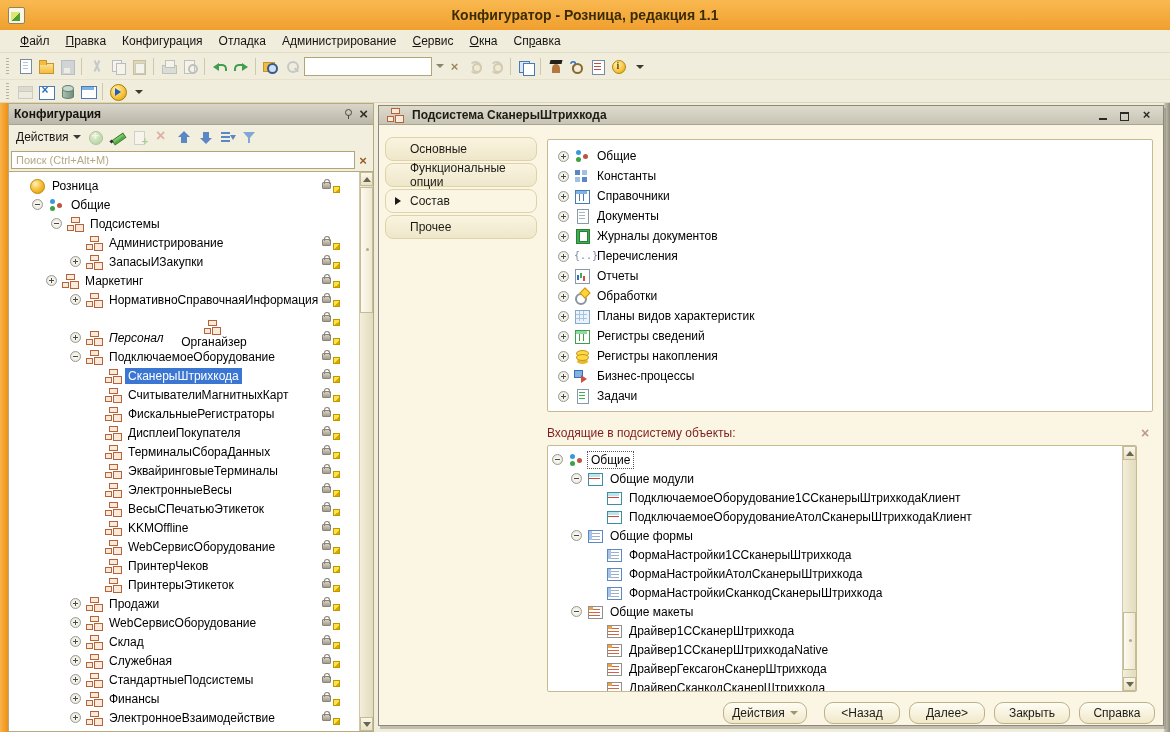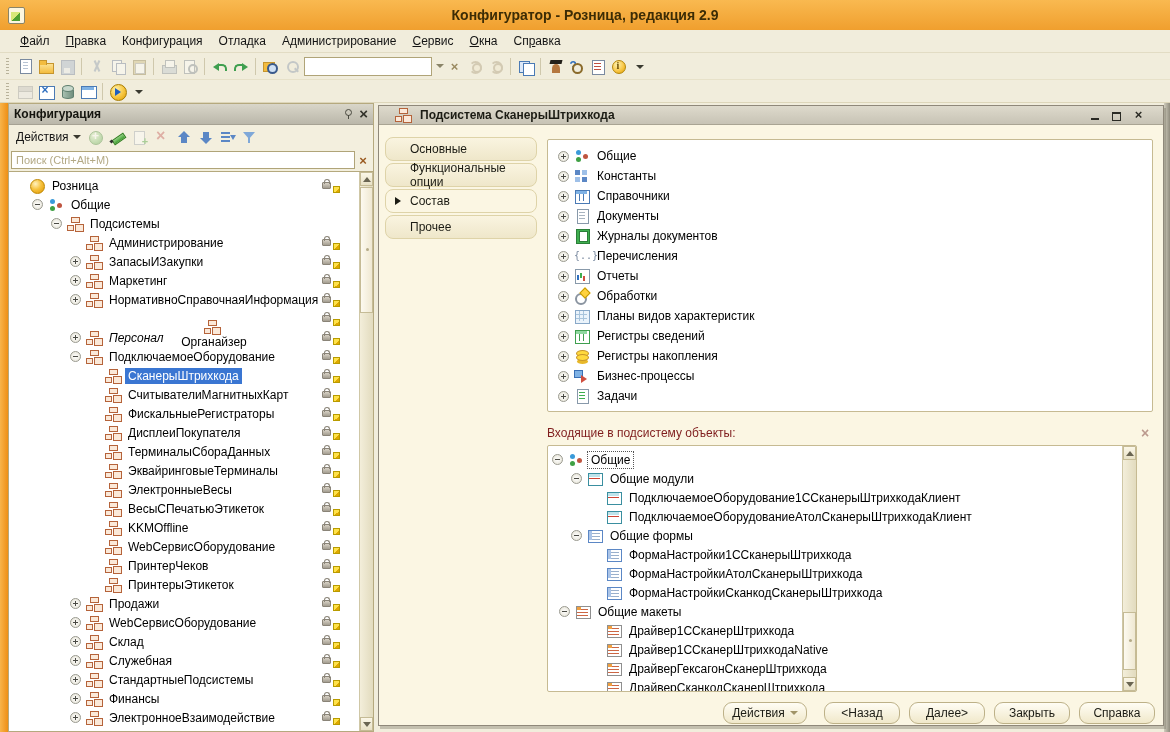--- a/index.html
+++ b/index.html
@@ -171,21 +171,21 @@
 .sb{position:absolute;top:0;bottom:0;right:0;width:14px;background:linear-gradient(to right,#f3eeda,#e2dbbe);border-left:1px solid #cfc7a6}
 .sb-btn{position:absolute;left:0;right:0;height:14px;background:linear-gradient(#fbf7e8,#e8e1c6);border:1px solid #c5bb96;display:flex;align-items:center;justify-content:center}
 .sb-btn.up{top:0}.sb-btn.down{bottom:0}
 .ar-up{border-left:4px solid transparent;border-right:4px solid transparent;border-bottom:5px solid #6a6552}
 .ar-down{border-left:4px solid transparent;border-right:4px solid transparent;border-top:5px solid #6a6552}
 .sb-thumb{position:absolute;left:0;right:0;background:linear-gradient(to right,#fdfaf0,#efe8d2);border:1px solid #c5bb96}
 .sb-thumb::after{content:"";position:absolute;left:5px;top:50%;width:3px;height:3px;margin-top:-2px;border-radius:50%;background:#b5ab88}
 
 
 .dialog{position:absolute;left:378px;top:105px;width:786px;height:621px;background:#fbf6e3;border:1px solid #8f887a;box-shadow:2px 3px 0 rgba(110,105,90,.35);z-index:5}
-.dlg-titlebar{height:19px;background:linear-gradient(#dedacc,#c7c3b5);border-bottom:1px solid #a9a493;display:flex;align-items:center;padding:0 16px;gap:5px}
+.dlg-titlebar{height:19px;background:linear-gradient(#dedacc,#c7c3b5);border-bottom:1px solid #a9a493;display:flex;align-items:center;padding:0 8px;gap:5px}
 .dlg-title{font-weight:bold;color:#1c1c14;flex:1}
 .win-btn{width:17px;height:15px;display:flex;align-items:flex-end;justify-content:center}
 .ic-min{width:8px;height:2px;background:#2a2a24;margin-bottom:3px}
 .ic-max{width:9px;height:9px;border:1px solid #2a2a24;border-top-width:2px;margin-bottom:2px}
 .ic-close{font:bold 13px "Liberation Sans",sans-serif;color:#2a2a24;line-height:1;margin-bottom:2px}
 .ic-close::before{content:"\00d7"}
 .dtab{position:absolute;left:6px;width:152px;height:24px;border:1px solid #ded3a8;border-radius:8px;background:linear-gradient(#faf4e0,#efe7ca);display:flex;align-items:center;padding-left:24px;color:#1c1c14}
 .dtab.sel{background:#fbf6e3}
 .dtab.sel::before{content:"";position:absolute;left:9px;border-top:4px solid transparent;border-bottom:4px solid transparent;border-left:6px solid #1c1c14}
 .comp-panel{position:absolute;left:168px;top:33px;width:606px;height:273px;background:#fff;border:1px solid #c6ba92;border-radius:2px;padding:6px 0 0 10px;overflow:hidden}
@@ -199,21 +199,21 @@
 .dlg-buttons{position:absolute;right:8px;top:596px;display:flex;gap:9px}
 .dbtn{height:22px;width:76px;border:1px solid #bdb188;border-radius:9px;background:linear-gradient(#fffdf4,#f0e8ca);font:12px "Liberation Sans",sans-serif;color:#1c1c14;display:flex;align-items:center;justify-content:center;gap:5px}
 .dbtn.wide{width:84px;margin-right:8px}
 .dbtn .dd-tri{border-top-color:#a09468}
 </style>
 </head>
 <body>
 
 <div class="titlebar">
   <span class="app-icon"></span>
-  <span class="title-text">Конфигуратор - Розница, редакция 2.9</span>
+  <span class="title-text">Конфигуратор - Розница, редакция 1.1</span>
 </div>
 
 <div class="menubar" id="menubar">
     <span class="menu-item"><u>Ф</u>айл</span>
     <span class="menu-item"><u>П</u>равка</span>
     <span class="menu-item">Конфигурация</span>
     <span class="menu-item">Отладка</span>
     <span class="menu-item">Администрирование</span>
     <span class="menu-item"><u>С</u>ервис</span>
     <span class="menu-item"><u>О</u>кна</span>
@@ -400,21 +400,21 @@
       </div>
       <div class="trow" style="padding-left: 61px;">
         <span class="exp plus"></span>
         <span class="obj-icon subsystem-icon"></span>
         <span class="tlabel">ЗапасыИЗакупки</span>
         <span class="lockwrap">
           <span class="lock"></span>
           <span class="cube"></span>
         </span>
       </div>
-      <div class="trow" style="padding-left: 61px;">
+      <div class="trow" style="padding-left: 37px;">
         <span class="exp plus"></span>
         <span class="obj-icon subsystem-icon"></span>
         <span class="tlabel">Маркетинг</span>
         <span class="lockwrap">
           <span class="lock"></span>
           <span class="cube"></span>
         </span>
       </div>
       <div class="trow" style="padding-left: 61px;">
         <span class="exp plus"></span>
@@ -756,21 +756,21 @@
         <div class="trow" style="padding-left: 42px;">
           <span class="exp none"></span>
           <span class="obj-icon form-icon"></span>
           <span class="tlabel">ФормаНастройкиАтолСканерыШтрихкода</span>
         </div>
         <div class="trow" style="padding-left: 42px;">
           <span class="exp none"></span>
           <span class="obj-icon form-icon"></span>
           <span class="tlabel">ФормаНастройкиСканкодСканерыШтрихкода</span>
         </div>
-        <div class="trow" style="padding-left: 11px;">
+        <div class="trow" style="padding-left: 23px;">
           <span class="exp minus"></span>
           <span class="obj-icon template-group-icon"></span>
           <span class="tlabel">Общие макеты</span>
         </div>
         <div class="trow" style="padding-left: 42px;">
           <span class="exp none"></span>
           <span class="obj-icon template-icon"></span>
           <span class="tlabel">Драйвер1ССканерШтрихкода</span>
         </div>
         <div class="trow" style="padding-left: 42px;">

